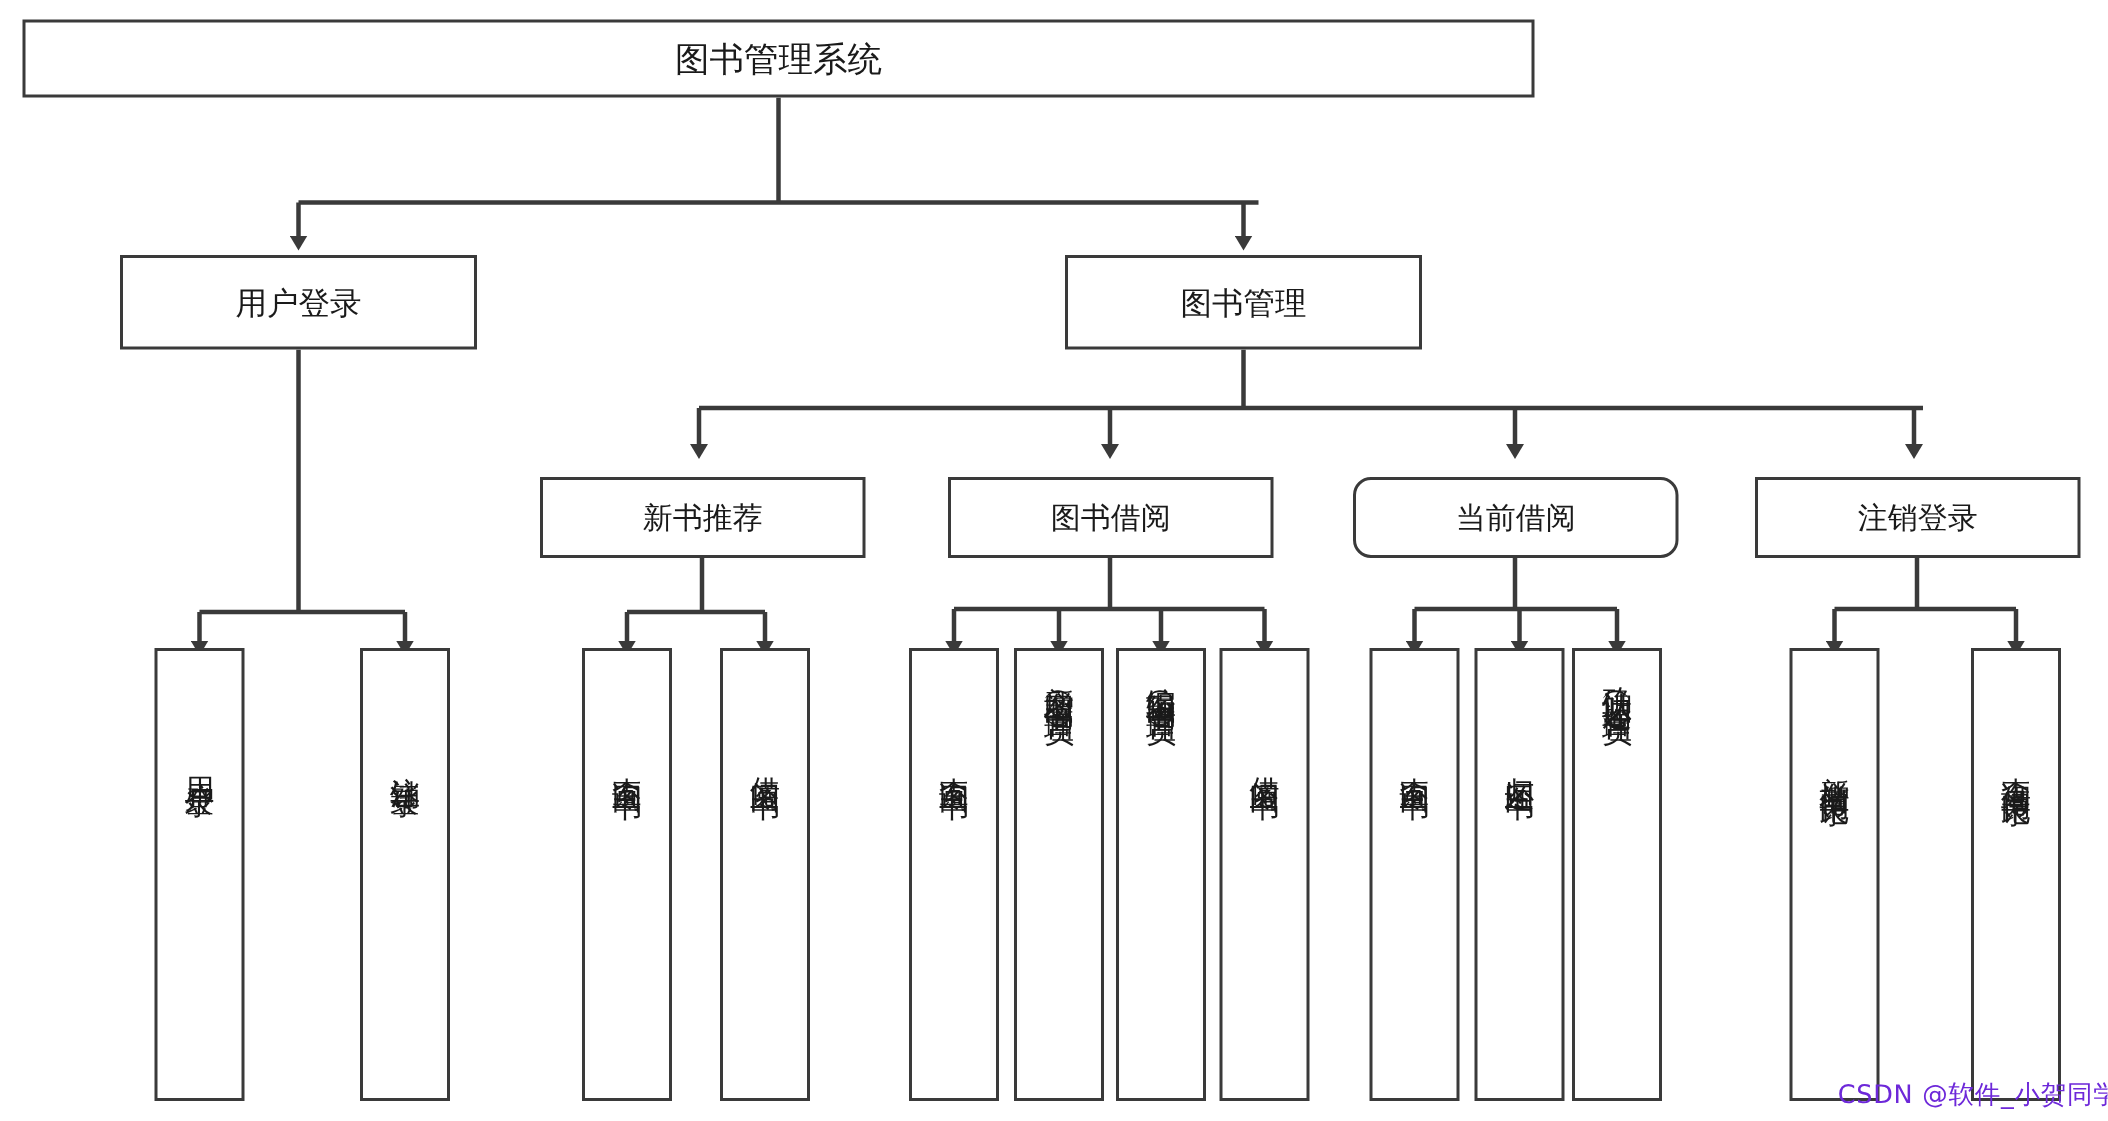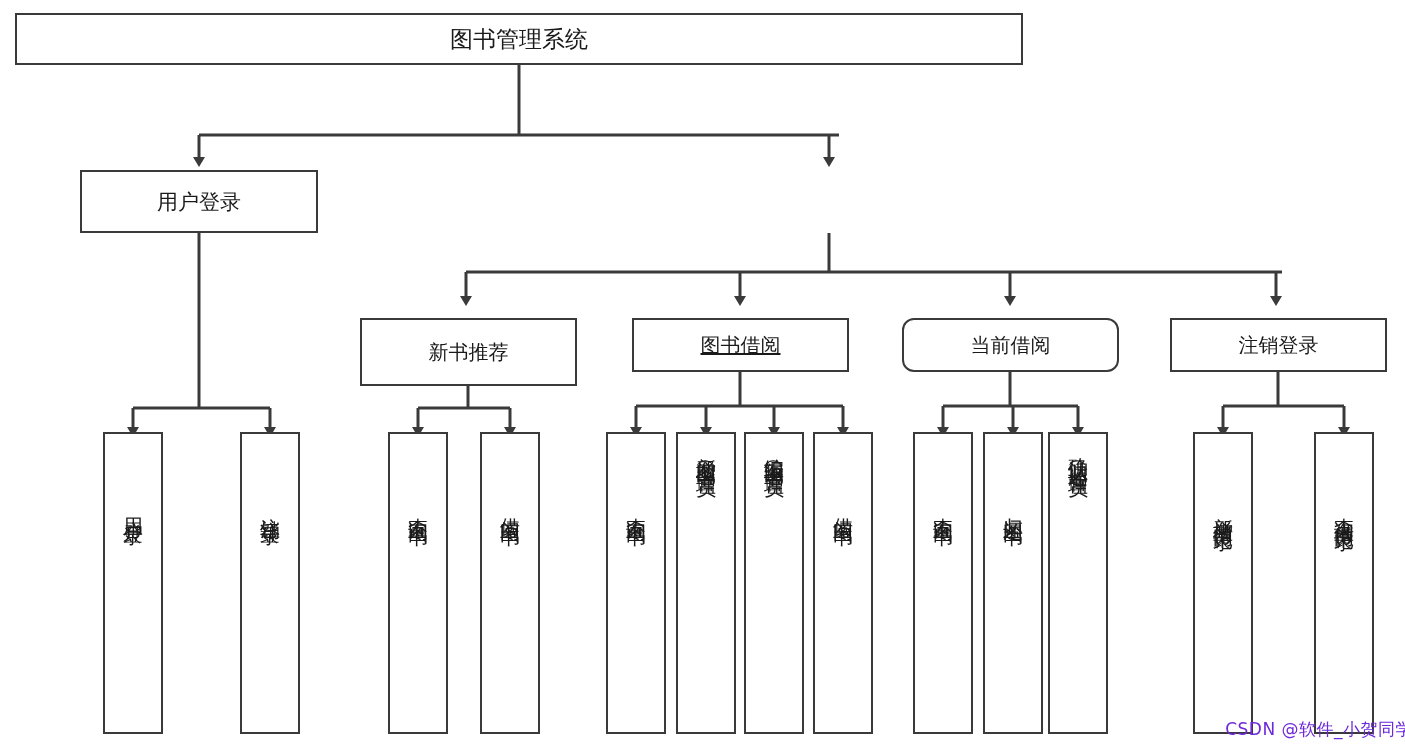--- a/index.html
+++ b/index.html
@@ -131,25 +131,28 @@
     </g>
   </svg>
 
   <div class="node root" style="left:15px; top:13px; width:1008px; height:52px;">
     <span>图书管理系统</span>
   </div>
 
   <div class="node level2" style="left:80px; top:170px; width:238px; height:63px;">
     <span>用户登录</span>
   </div>
-
-  <div class="node level3" style="left:360px; top:318px; width:217px; height:68px;">
+  <div class="node level2" style="left:710px; top:170px; width:238px; height:63px;">
+    <span>图书管理</span>
+  </div>
+
+  <div class="node level3" style="left:360px; top:318px; width:217px; height:54px;">
     <span>新书推荐</span>
   </div>
-  <div class="node level3" style="left:632px; top:318px; width:217px; height:54px;text-decoration:underline;">
+  <div class="node level3" style="left:632px; top:318px; width:217px; height:54px;">
     <span>图书借阅</span>
   </div>
   <div class="node level3" style="left:902px; top:318px; width:217px; height:54px;border-radius:12px;">
     <span>当前借阅</span>
   </div>
   <div class="node level3" style="left:1170px; top:318px; width:217px; height:54px;">
     <span>注销登录</span>
   </div>
 
   <div class="node leaf leaf-mid" style="left:103px; top:432px; width:60px; height:302px;">

